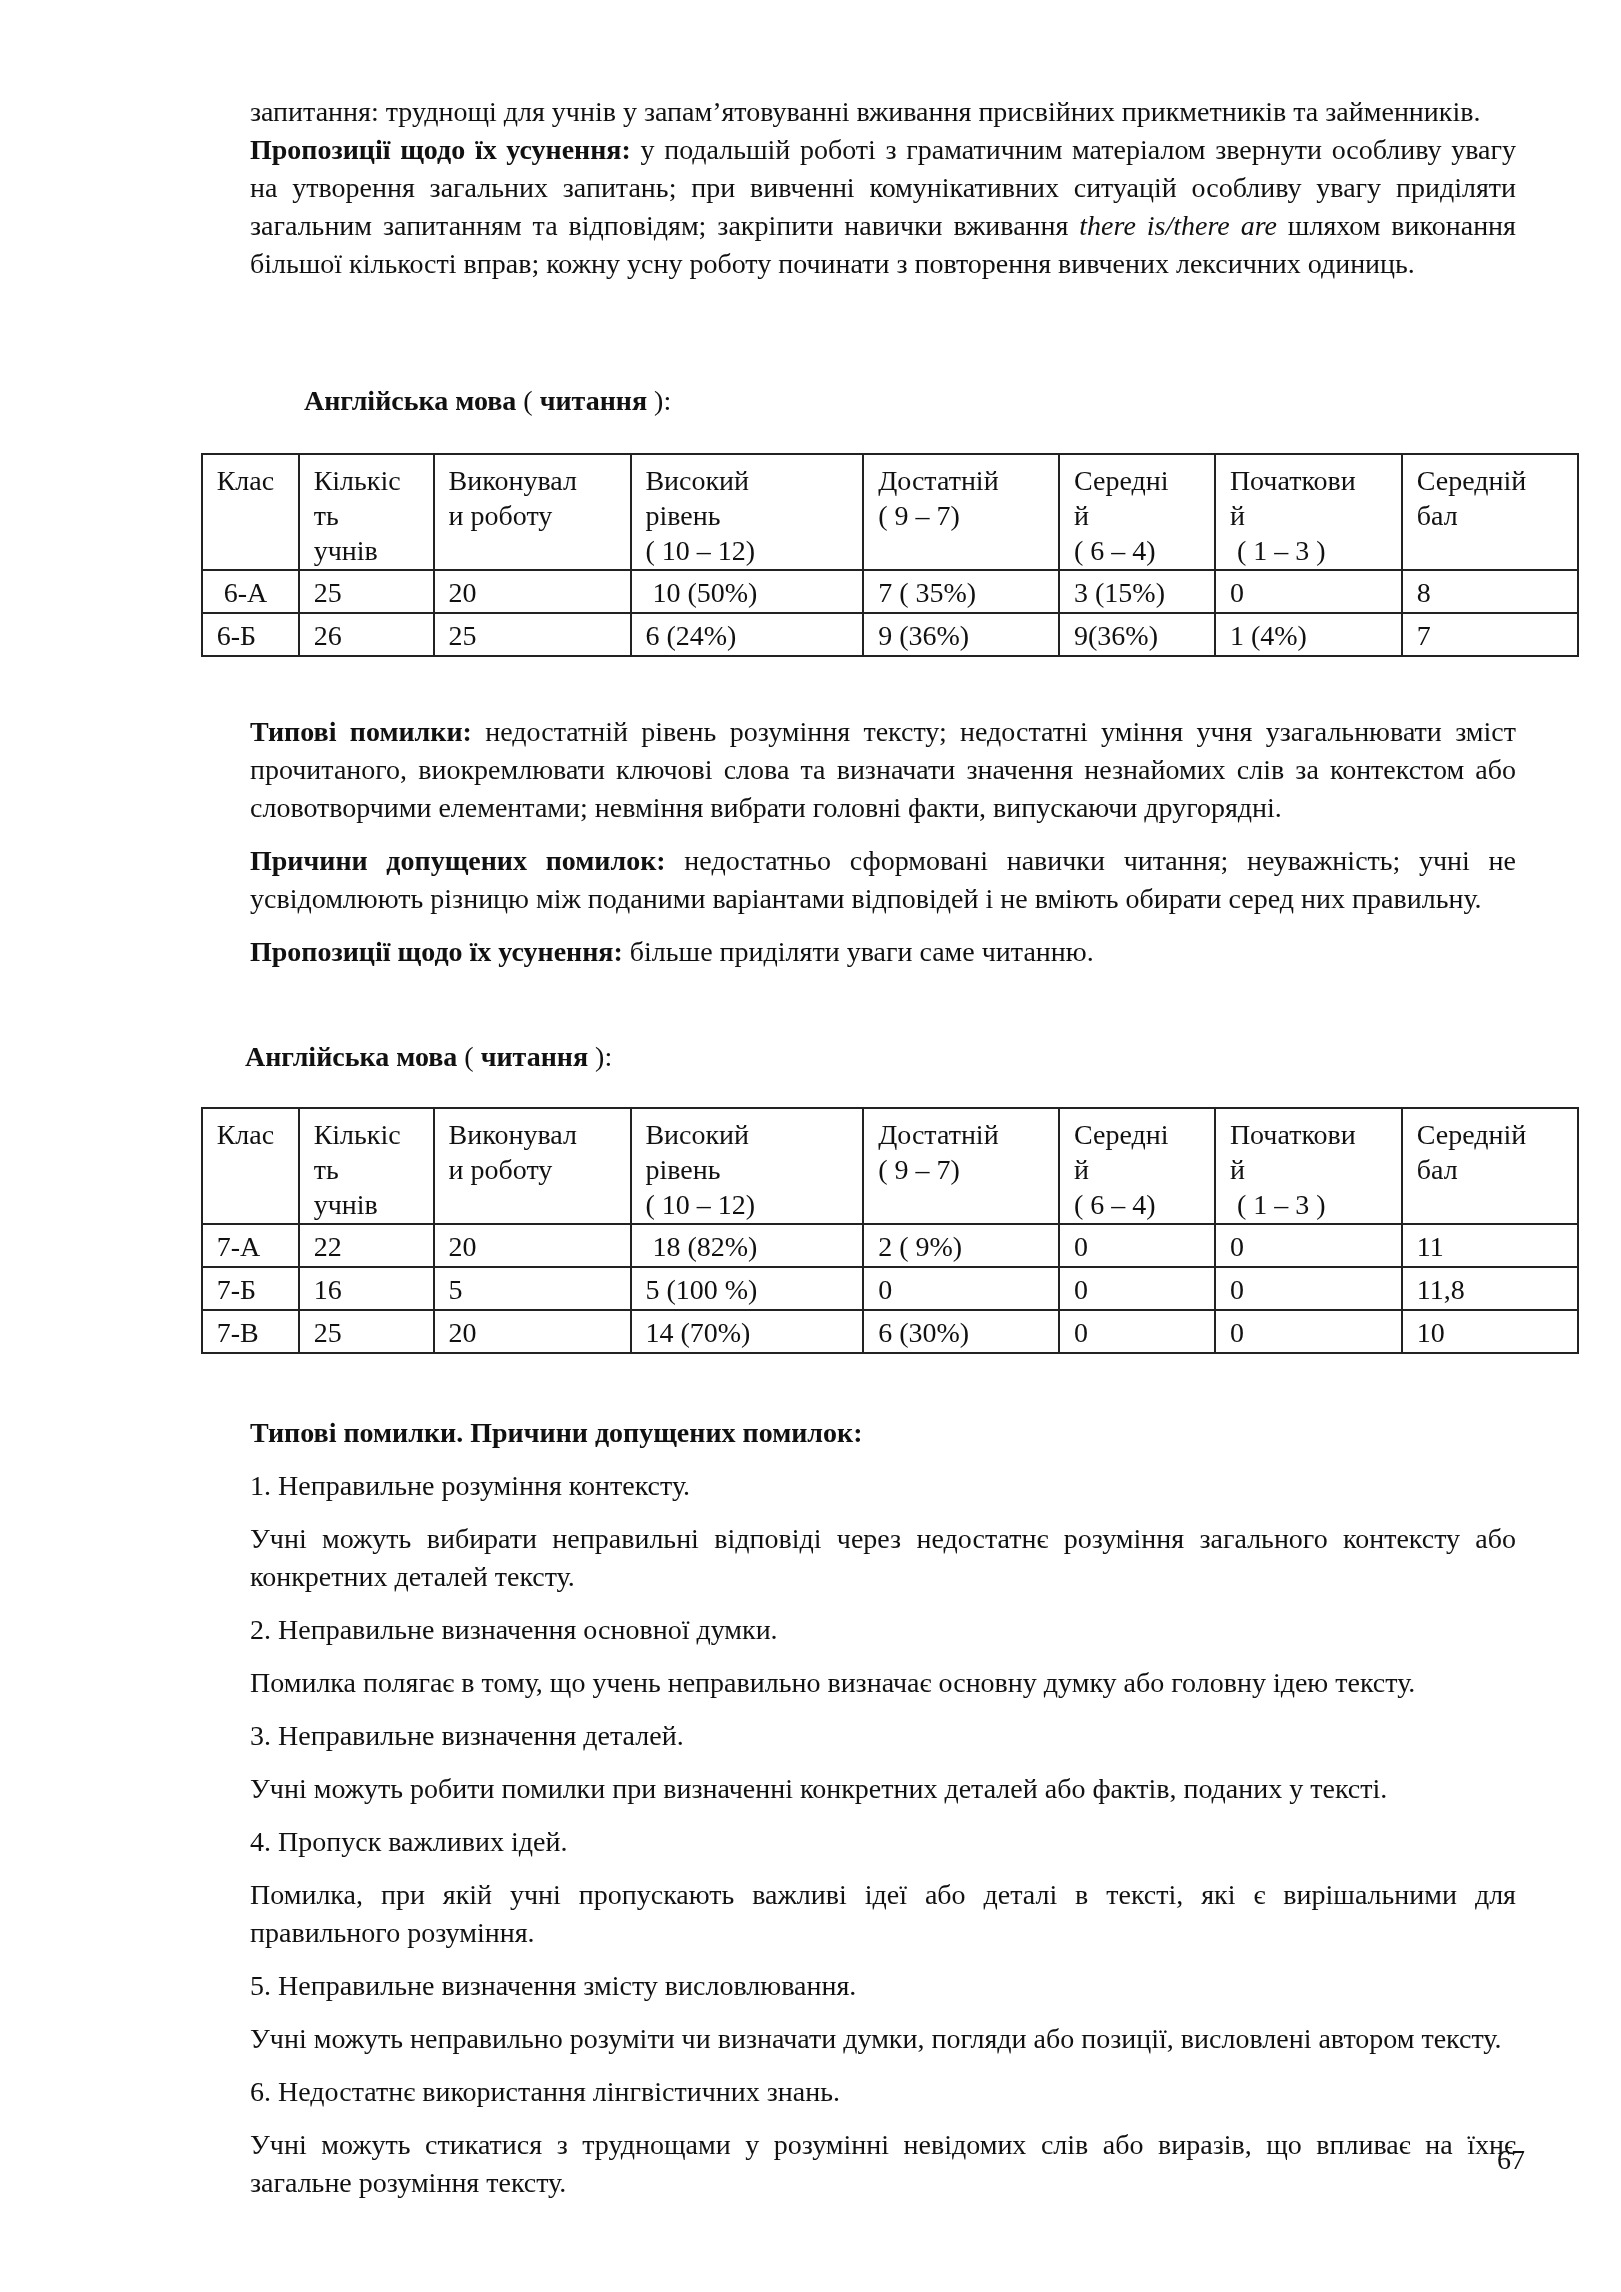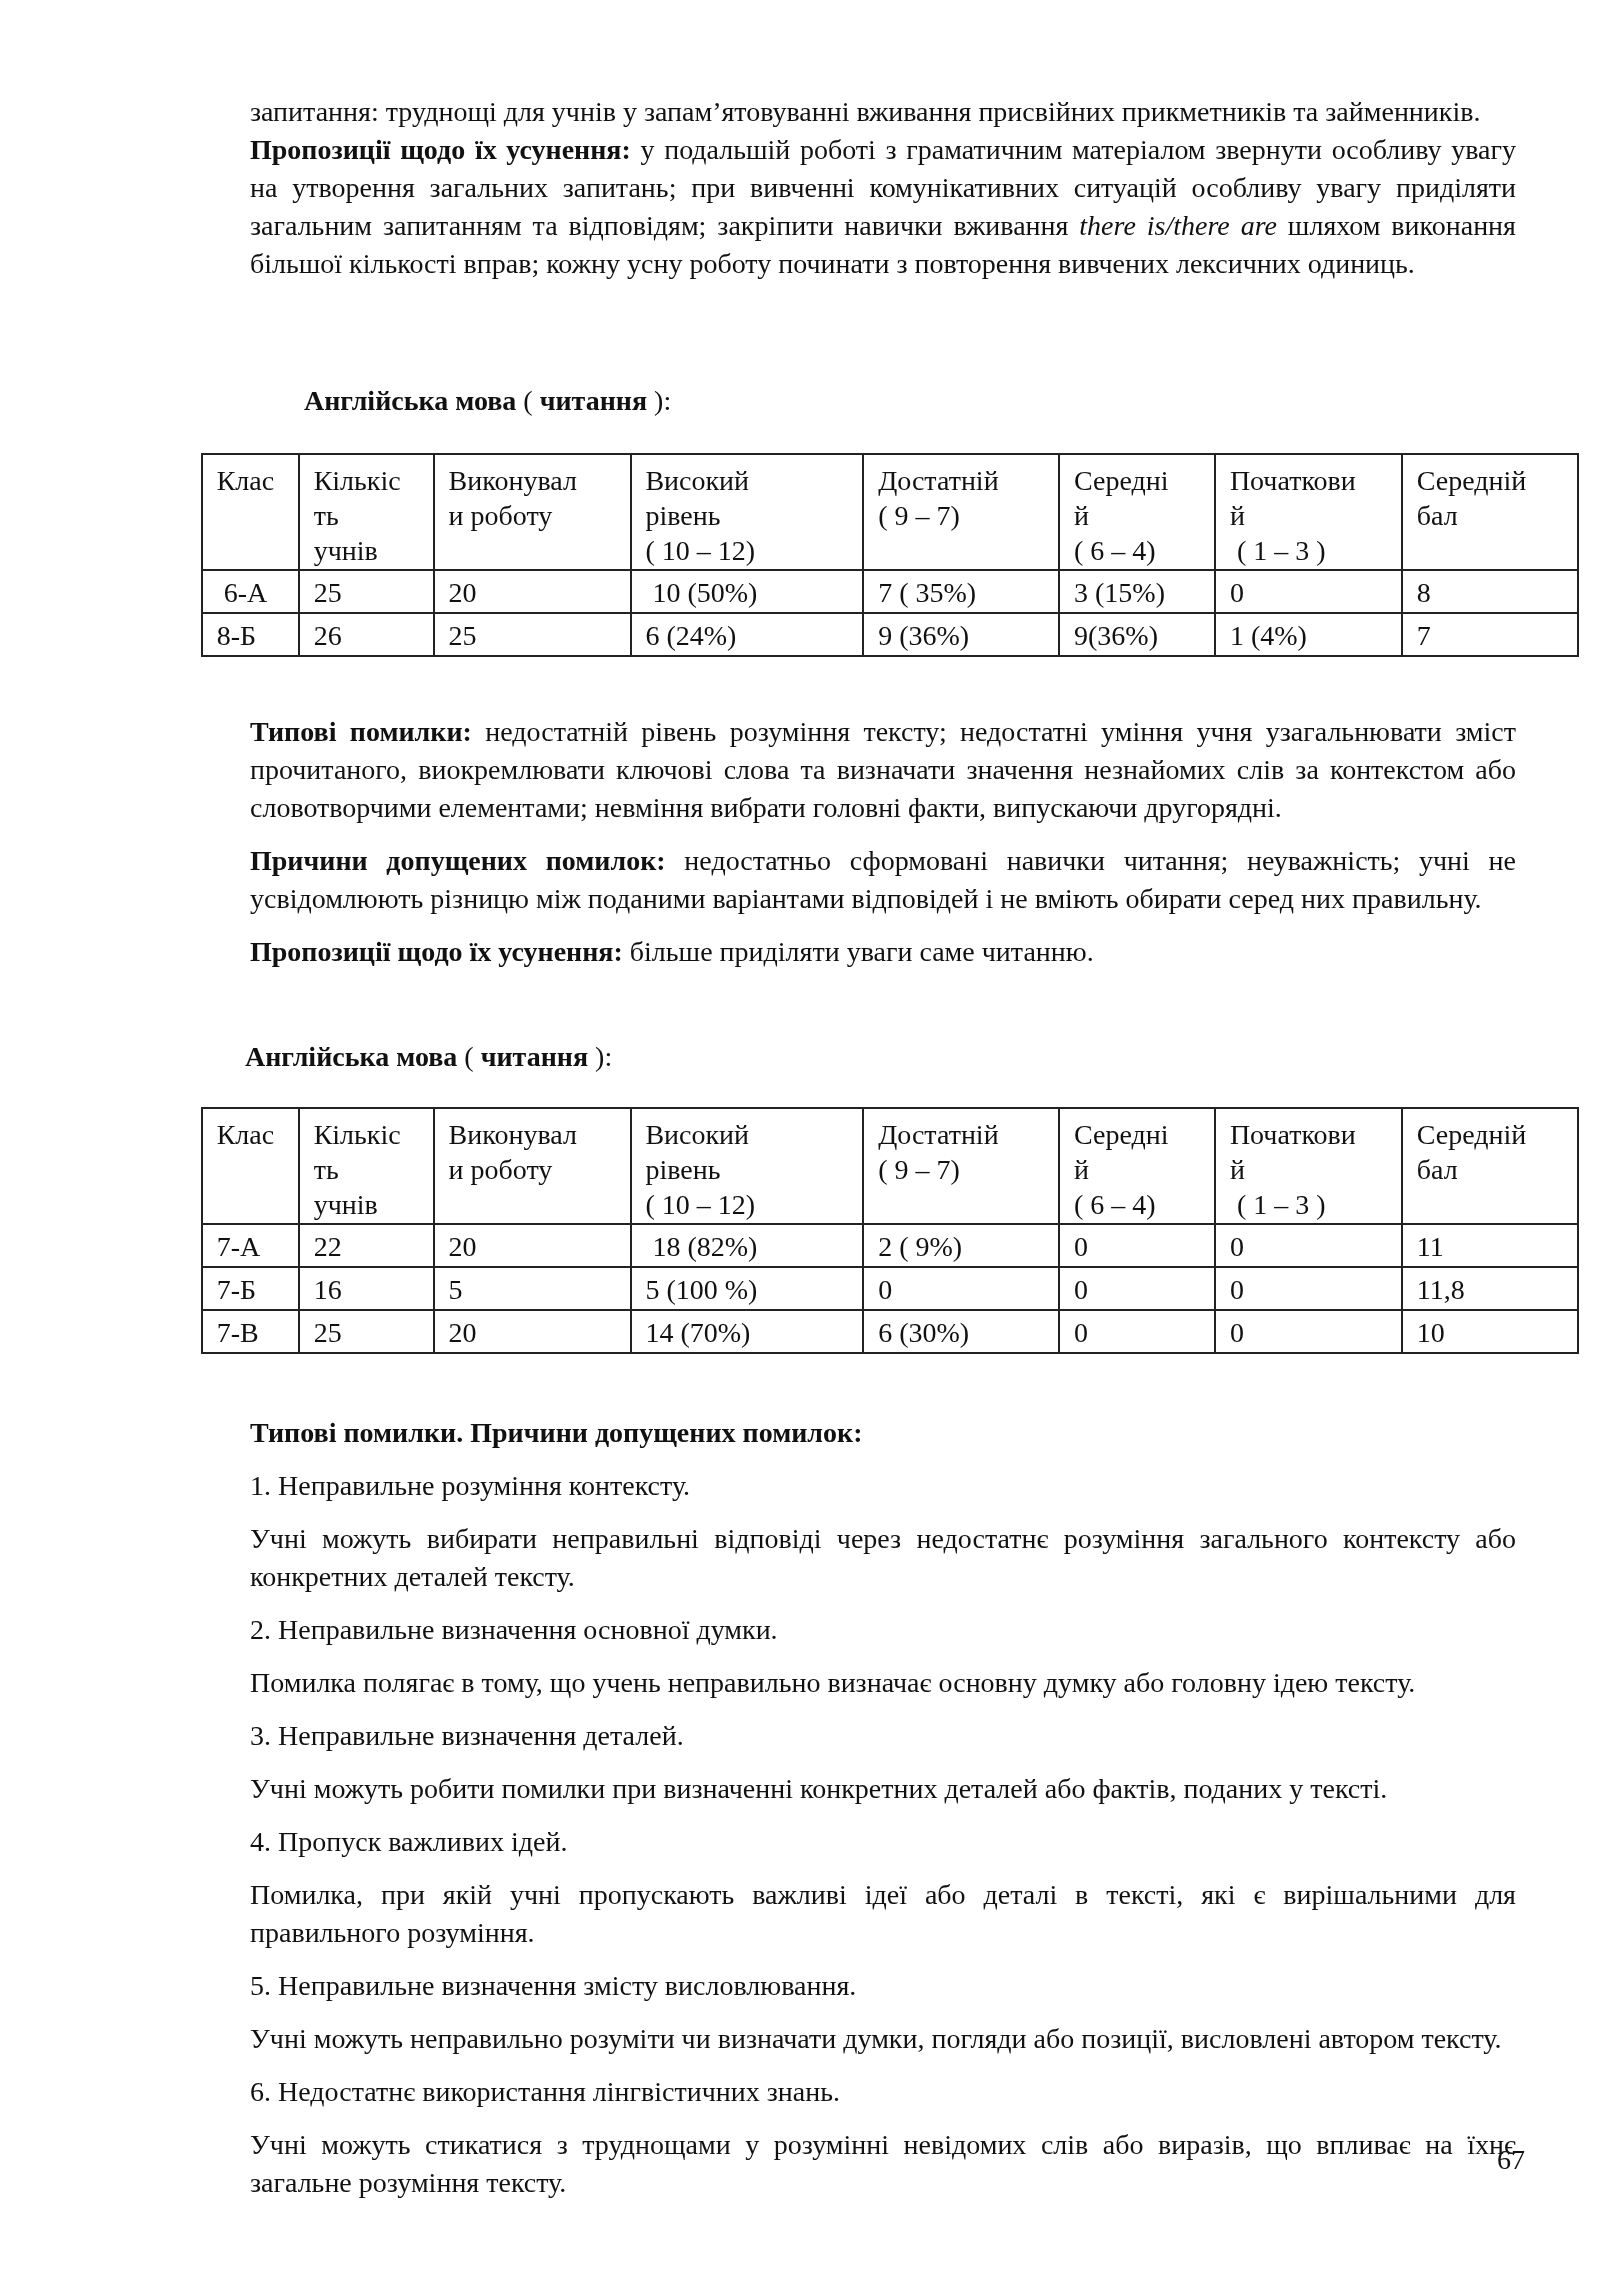--- a/index.html
+++ b/index.html
@@ -60,21 +60,21 @@
     <td style="white-space:pre"> 6-А</td>
     <td>25</td>
     <td>20</td>
     <td style="white-space:pre"> 10 (50%)</td>
     <td>7 ( 35%)</td>
     <td>3 (15%)</td>
     <td>0</td>
     <td>8</td>
   </tr>
   <tr class="row" style="height:43px;">
-    <td>8-Б</td>
+    <td>6-Б</td>
     <td>26</td>
     <td>25</td>
     <td>6 (24%)</td>
     <td>9 (36%)</td>
     <td>9(36%)</td>
     <td>1 (4%)</td>
     <td>7</td>
   </tr>
 </tbody>
   </table>

